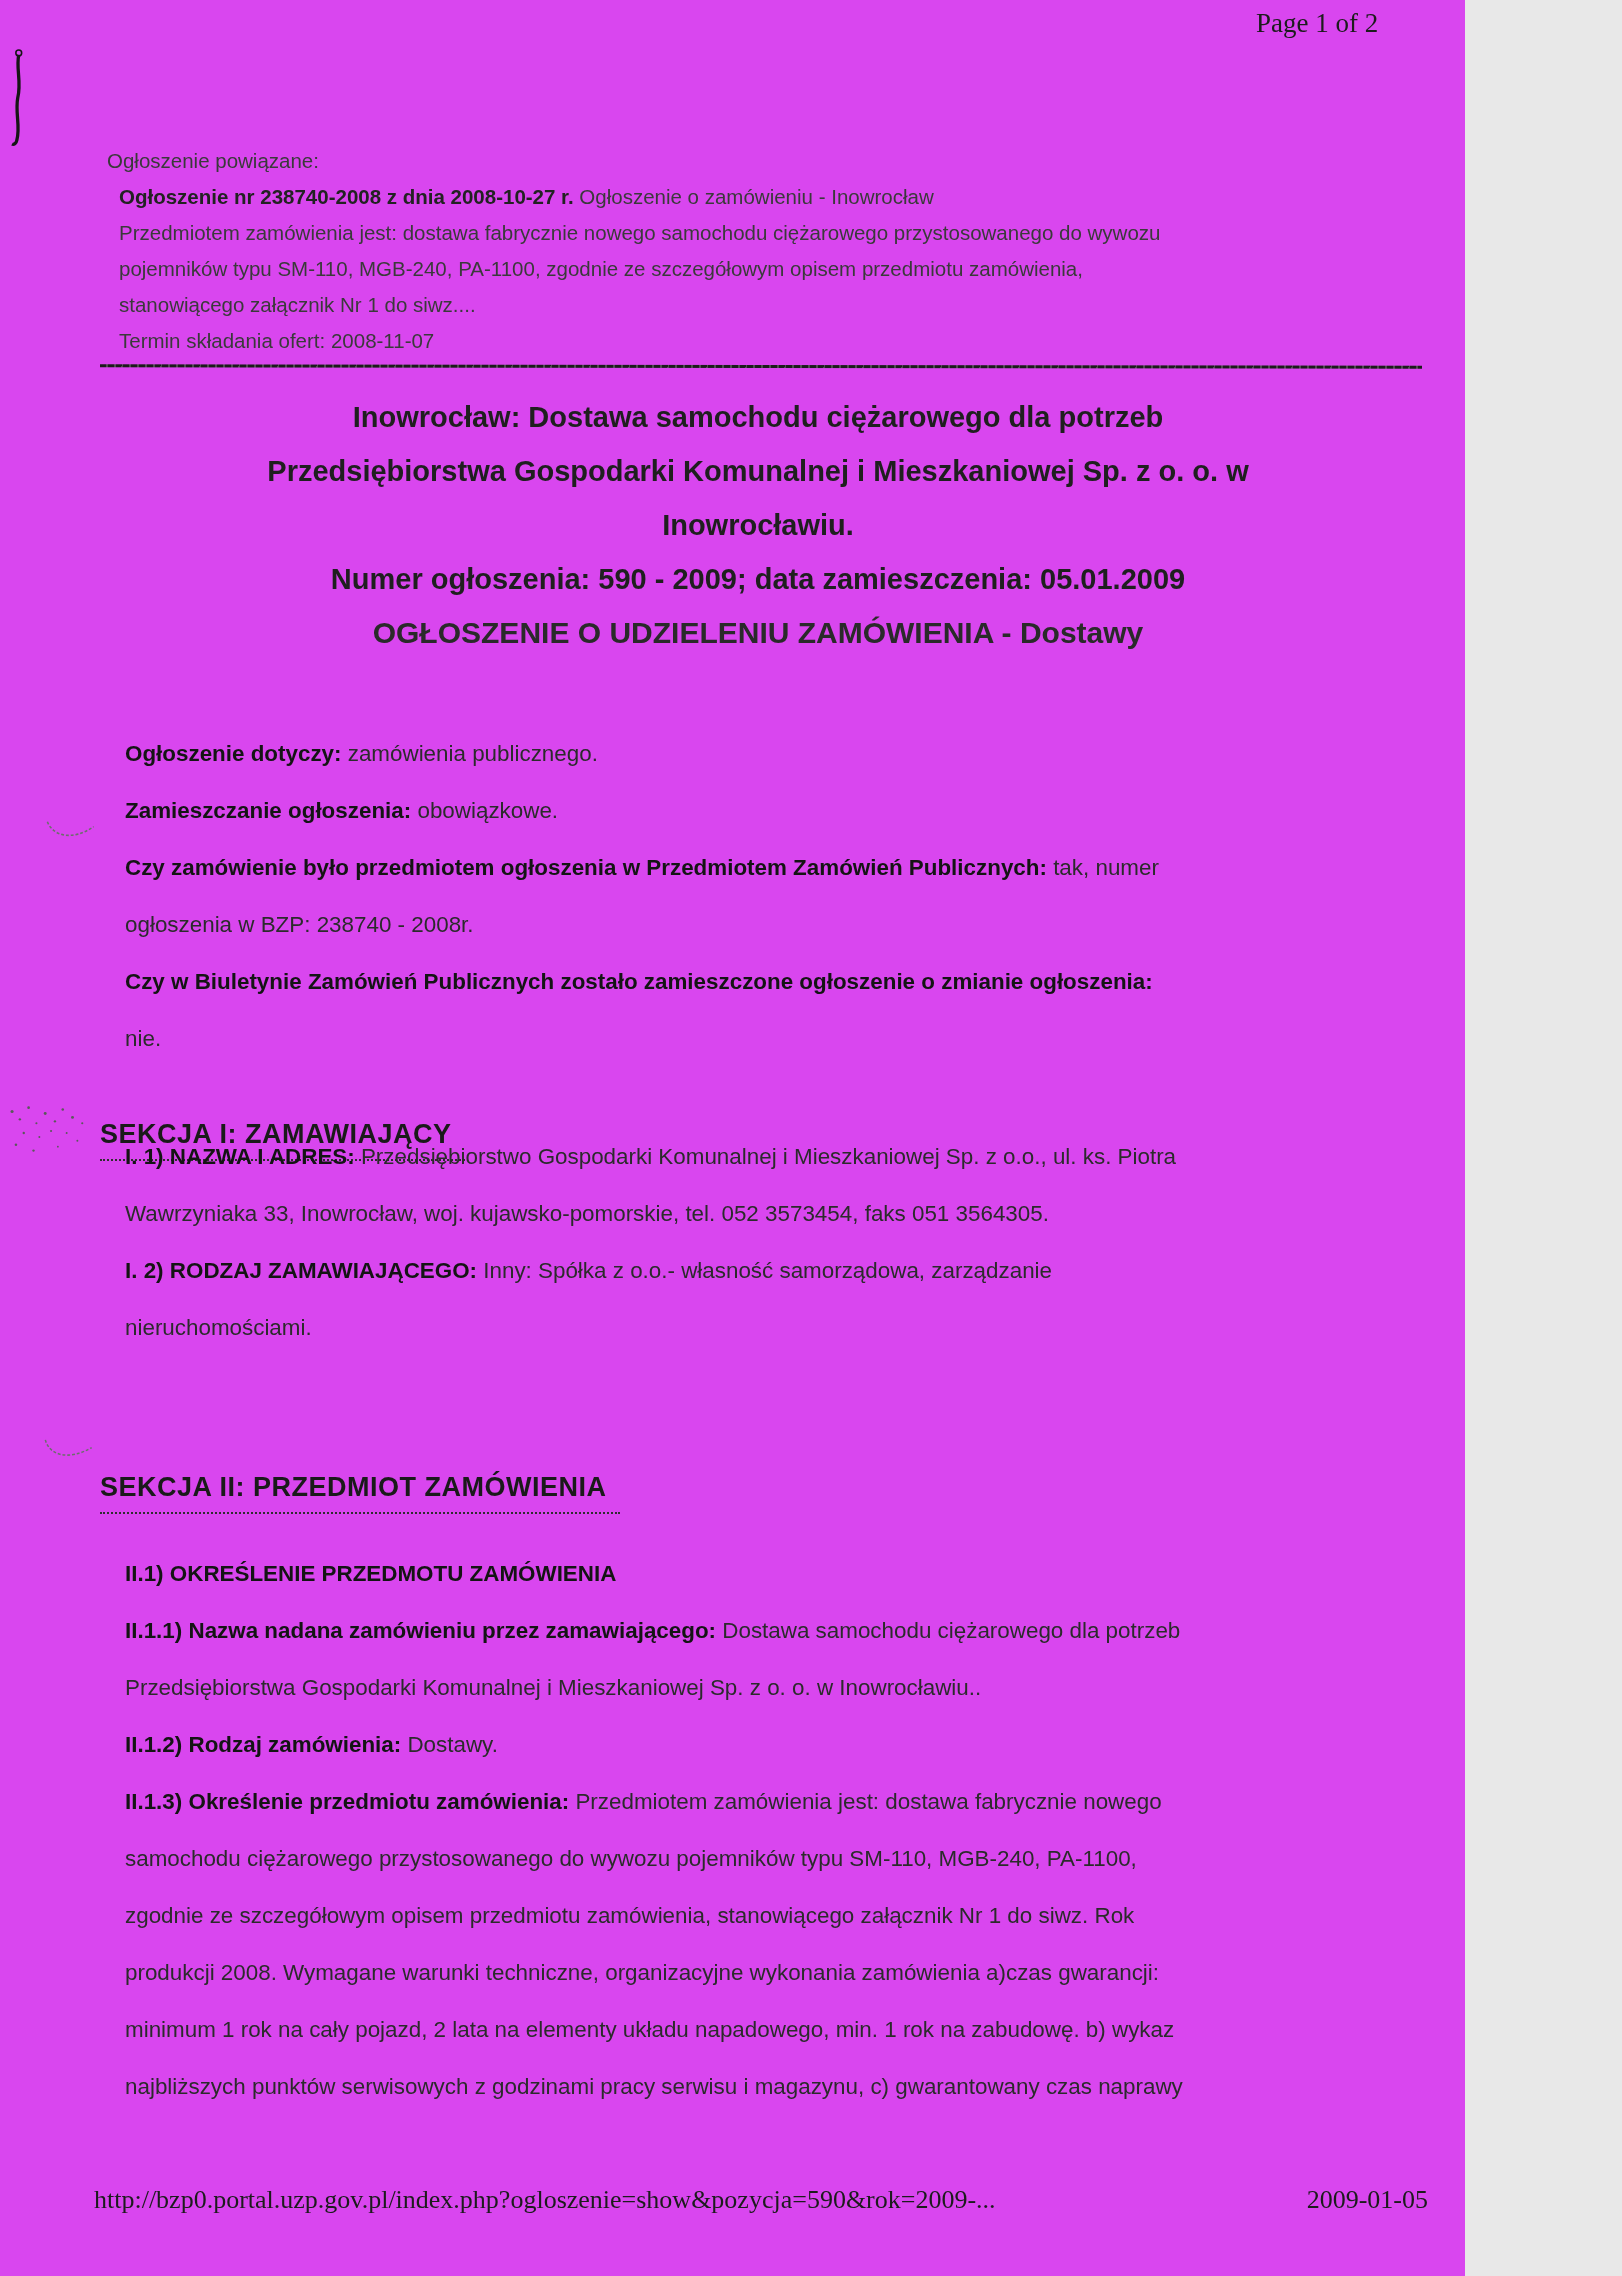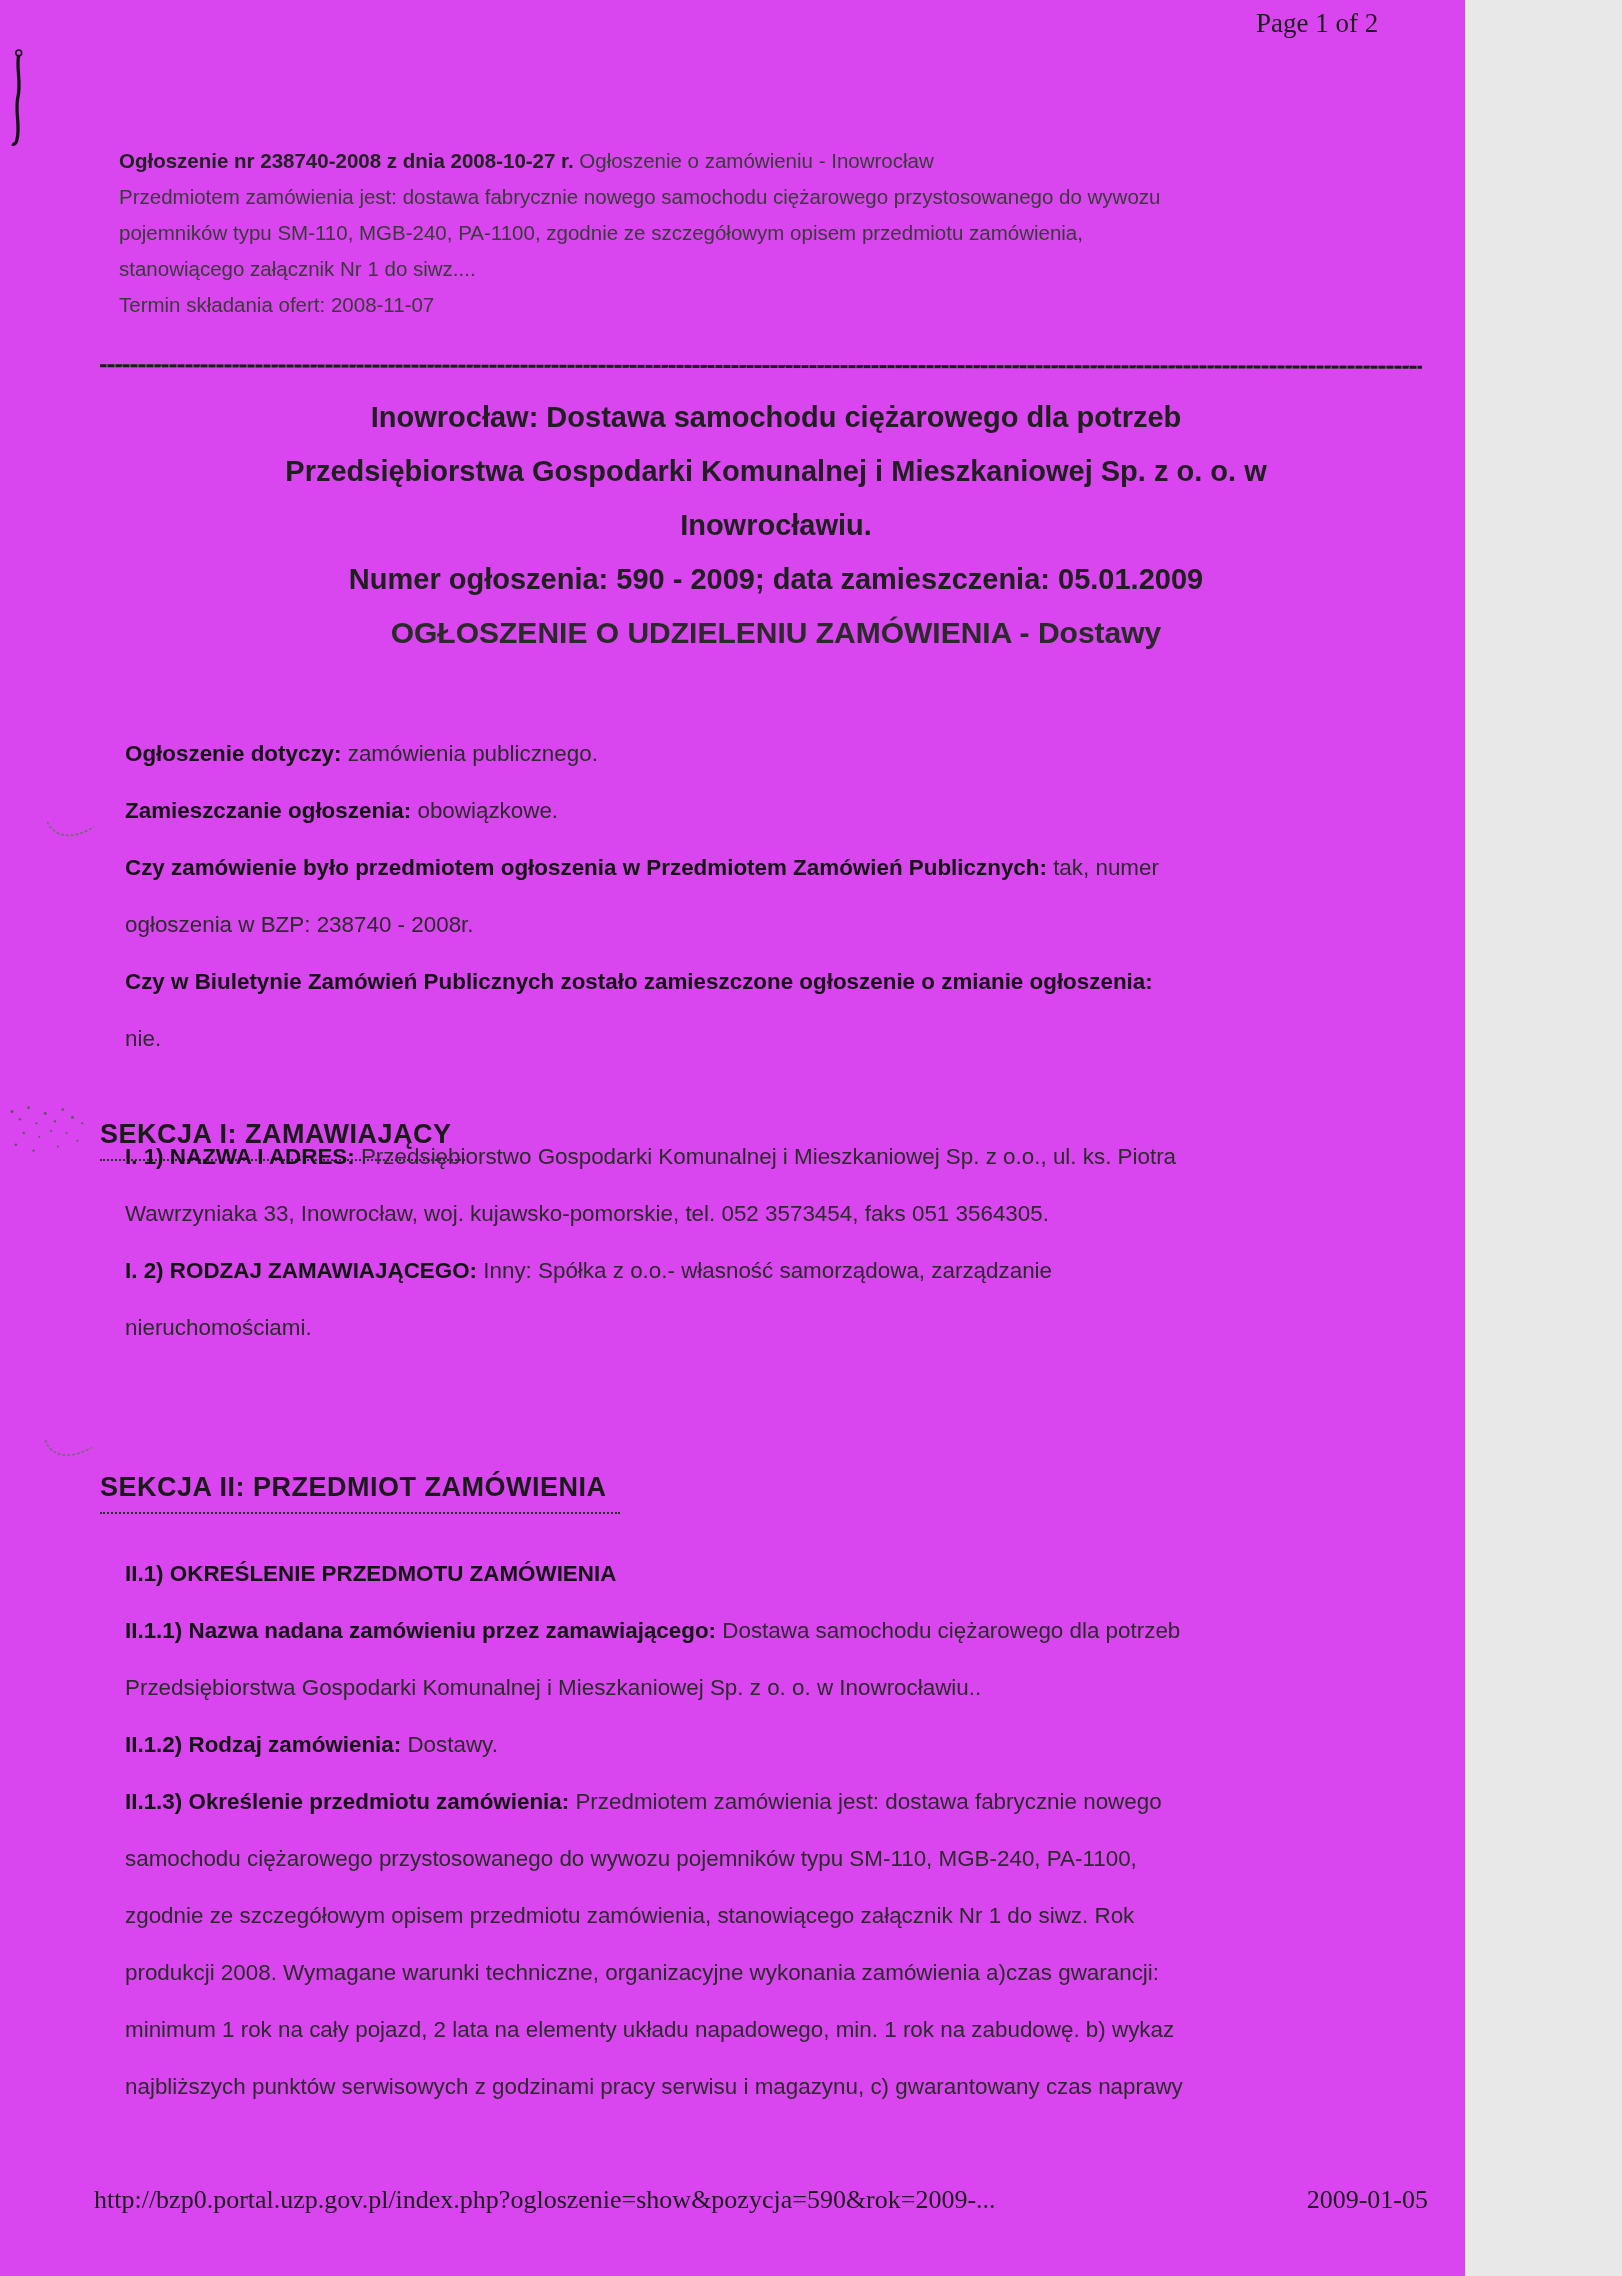--- a/index.html
+++ b/index.html
@@ -27,21 +27,21 @@
   .related .indent { margin-left: 12px; }
   .related .b { font-weight: bold; color: #222; }
   
   .separator {
     position: absolute; left: 100px; top: 365px; width: 1322px; height: 2.9px;
     background: repeating-linear-gradient(90deg, #1b1b1b 0 5.9px, #4d4d4d 5.9px 7.8px);
     transform: rotate(0.06deg);
   }
   
   .title-block {
-    position: absolute; left: 98px; top: 390px; width: 1356px;
+    position: absolute; left: 80px; top: 390px; width: 1356px;
     text-align: center; color: #1f1f1f;
   }
   .title-lines { font-size: 29px; font-weight: bold; line-height: 54px; }
   .title-number { font-size: 29px; font-weight: bold; line-height: 54px; }
   .title-type { font-size: 30px; font-weight: bold; line-height: 54px; color: #2a2a2a; }
   
   .bodyblock { position: absolute; left: 125px; width: 1326px; font-size: 22.4px; line-height: 57px; color: #2b2b2b; }
   .bodyblock .b { font-weight: bold; color: #141414; }
   
   .sec-heading {
@@ -70,20 +70,21 @@
   <div class="page-number">Page 1 of 2</div>
 
   <div class="scratch artifact">
     <svg width="21.5" height="99" viewBox="0 0 22 102" xmlns="http://www.w3.org/2000/svg">
       <circle cx="11" cy="4" r="3" fill="none" stroke="#161616" stroke-width="1.6"></circle>
       <path d="M11 6 C8 20 14 34 10 50 C7 66 13 80 9 94 C8.5 97 6 99 4 98" stroke="#161616" stroke-width="3.4" fill="none"></path>
     </svg>
   </div>
 
   <div class="related">
+    <div>Ogłoszenie powiązane:</div>
     <div class="indent">
       <div><span class="b">Ogłoszenie nr 238740-2008 z dnia 2008-10-27 r.</span><span> Ogłoszenie o zamówieniu - Inowrocław</span></div>
       <div>
           <div>Przedmiotem zamówienia jest: dostawa fabrycznie nowego samochodu ciężarowego przystosowanego do wywozu</div>
           <div>pojemników typu SM-110, MGB-240, PA-1100, zgodnie ze szczegółowym opisem przedmiotu zamówienia,</div>
           <div>stanowiącego załącznik Nr 1 do siwz....</div>
         </div>
       <div>Termin składania ofert: 2008-11-07</div>
     </div>
   </div>

